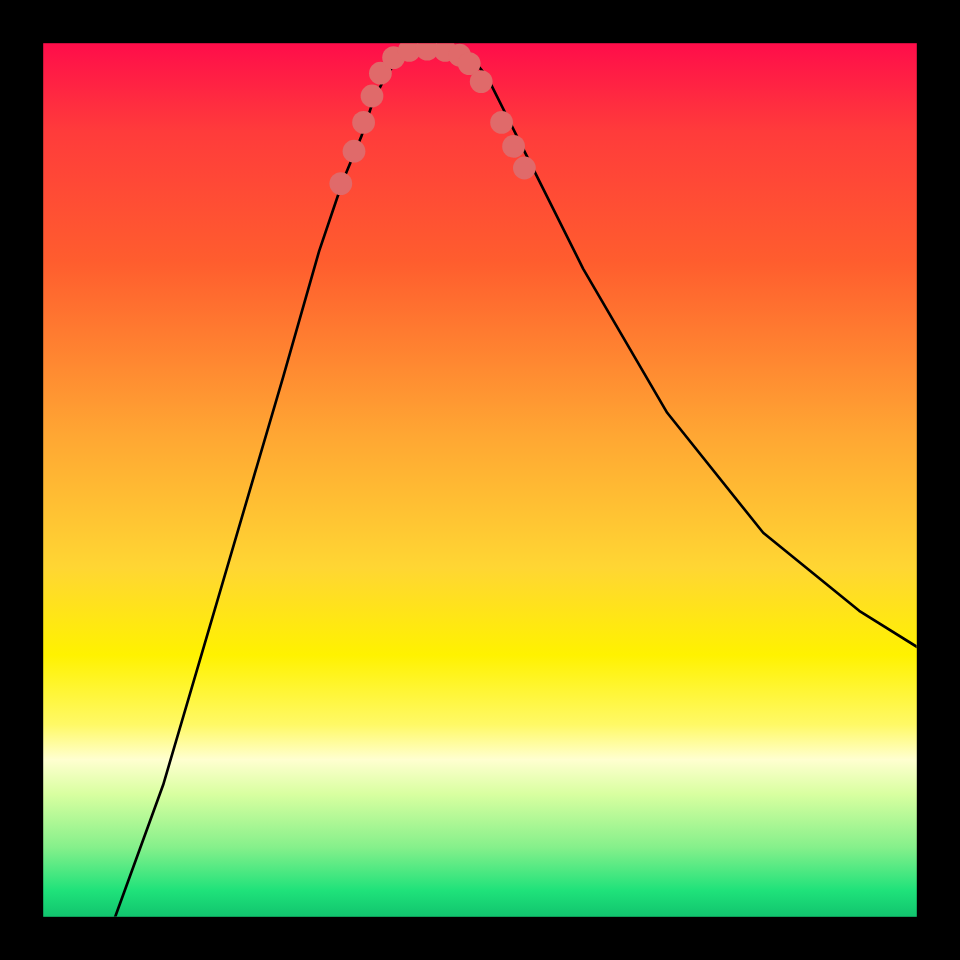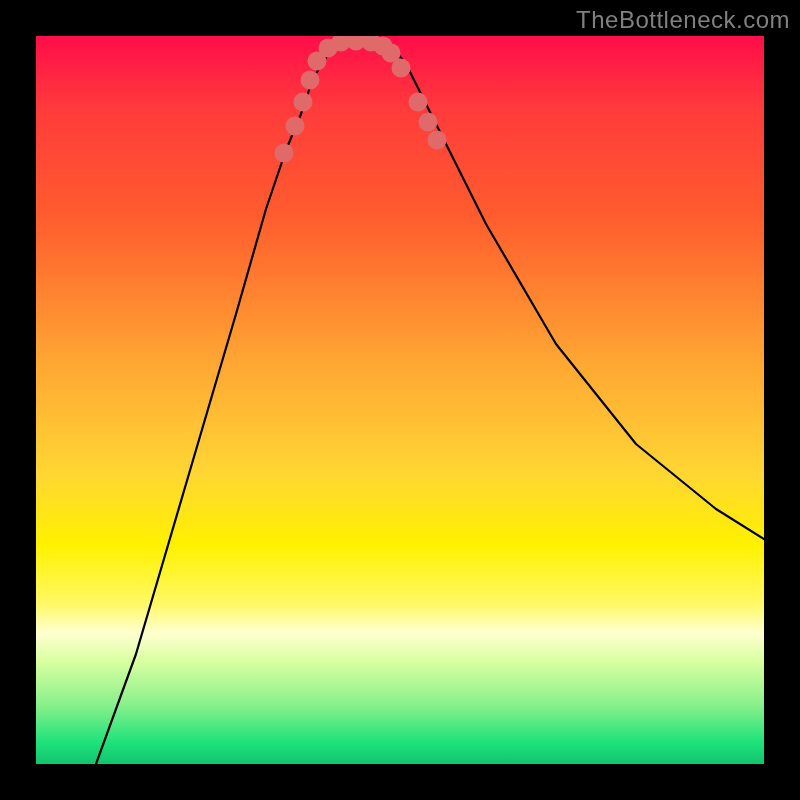--- a/index.html
+++ b/index.html
@@ -51,21 +51,20 @@
   svg.curve {
     position: absolute;
     left: 0;
     top: 0;
   }
 </style>
 </head>
 <body>
 
 <div class="frame">
-  <div class="watermark">TheBottleneck.com</div>
   <div class="plot-area">
     <svg class="curve" width="728" height="728" viewBox="0 0 728 728">
       <g id="line-group">
           <path d="M60 728 L100 618 L150 448 L200 278 L230 173 L250 114 L265 78 L275 48 L285 28 L300 8 L320 4 L340 4 L355 10 L370 28 L400 88 L450 188 L520 308 L600 408 L680 473 L728 503" fill="none" stroke="#000" stroke-width="2.2" stroke-linecap="round" stroke-linejoin="round"></path>
         </g>
       <g id="marker-group">
           <circle cx="248" cy="117" r="9.5" fill="#e06a6a"></circle>
           <circle cx="259" cy="90" r="9.5" fill="#e06a6a"></circle>
           <circle cx="267" cy="66" r="9.5" fill="#e06a6a"></circle>
           <circle cx="274" cy="44" r="9.5" fill="#e06a6a"></circle>

